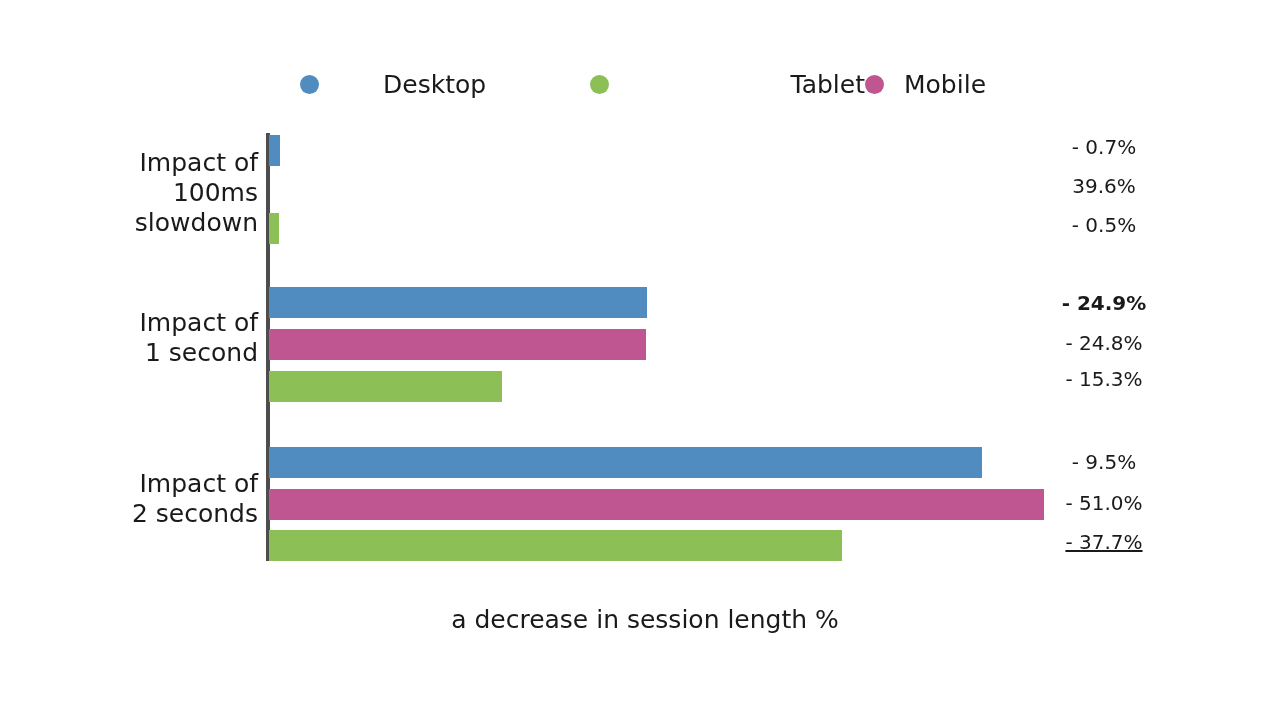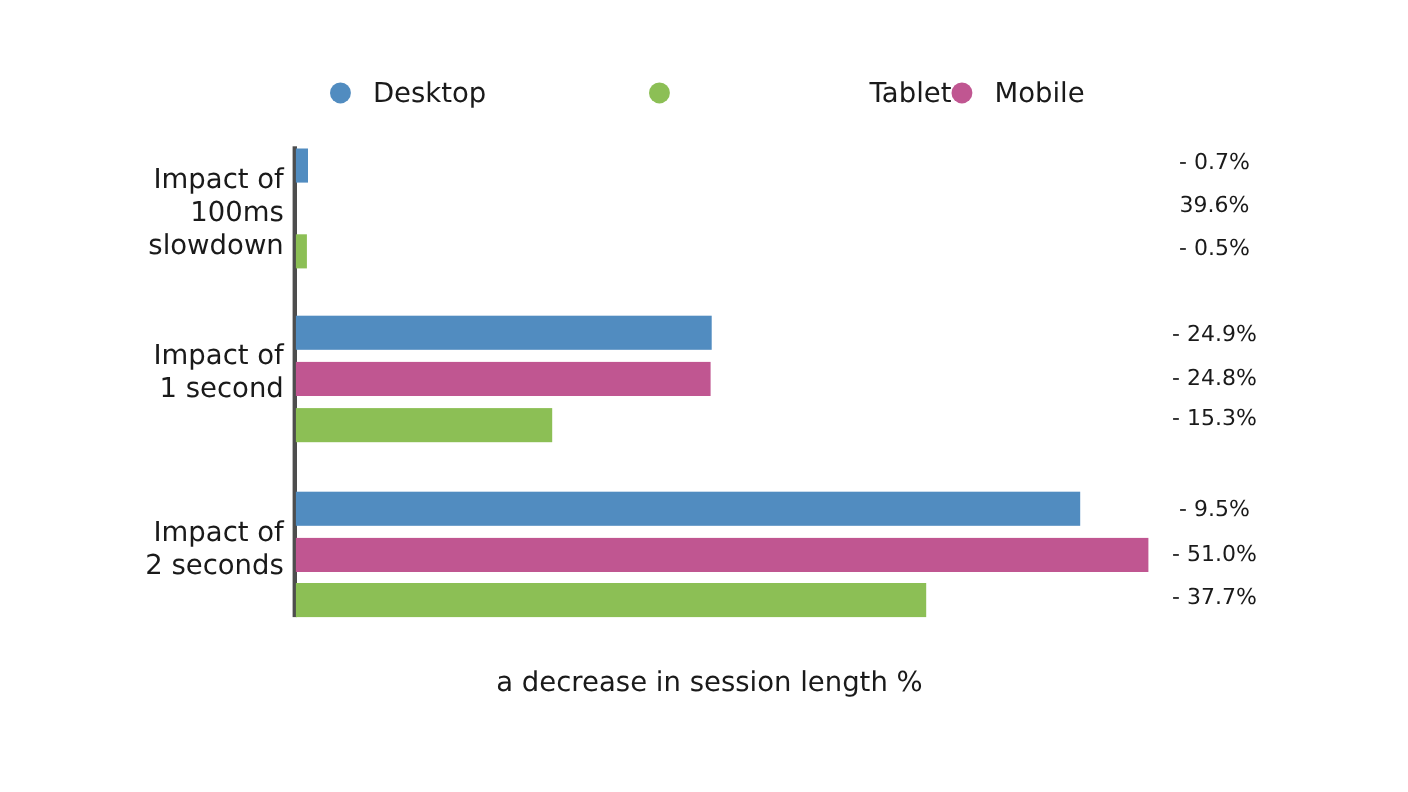--- a/index.html
+++ b/index.html
@@ -26,21 +26,21 @@
     left: 300px;
     top: 72px;
     display: flex;
     align-items: center;
     gap: 0px;
   }
   .legend-item {
     display: flex;
     align-items: center;
   }
-  .legend-item.desktop { width: 290px; }
+  .legend-item.desktop { width: 290px; gap: 44px; }
   .legend-item.tablet  { width: 275px; justify-content: space-between; }
   .legend-item.mobile  { width: 200px; }
 
   .legend-dot {
     width: 19px;
     height: 19px;
     border-radius: 50%;
     flex: 0 0 auto;
     margin-right: 20px;
   }
@@ -139,36 +139,36 @@
 
     <div class="bar" style="top: 175px; width: 0px; background: rgb(192, 86, 145);"></div>
     <div class="value-label" style="top:171px;">39.6%</div>
 
     <div class="bar" style="top: 213px; width: 10px; background: rgb(140, 191, 85);"></div>
     <div class="value-label" style="top:210px;">- 0.5%</div>
 
     <div class="group-label" style="top:308px;">Impact of
 1 second</div>
     <div class="bar" style="top: 287px; width: 378px; background: rgb(81, 140, 192);"></div>
-    <div class="value-label" style="top:288px;">- 24.9%</div>
+    <div class="value-label" style="top:288px;font-weight:bold;">- 24.9%</div>
 
     <div class="bar" style="top: 329px; width: 377px; background: rgb(192, 86, 145);"></div>
     <div class="value-label" style="top:328px;">- 24.8%</div>
 
     <div class="bar" style="top: 371px; width: 233px; background: rgb(140, 191, 85);"></div>
     <div class="value-label" style="top:364px;">- 15.3%</div>
 
     <div class="group-label" style="top:469px;">Impact of
 2 seconds</div>
     <div class="bar" style="top: 447px; width: 713px; background: rgb(81, 140, 192);"></div>
     <div class="value-label" style="top:447px;">- 9.5%</div>
 
     <div class="bar" style="top: 489px; width: 775px; background: rgb(192, 86, 145);"></div>
     <div class="value-label" style="top:488px;">- 51.0%</div>
 
     <div class="bar" style="top: 530px; width: 573px; background: rgb(140, 191, 85);"></div>
-    <div class="value-label" style="top:527px;">- 37.7%</div>
+    <div class="value-label" style="top:527px;text-decoration:underline;">- 37.7%</div>
 
   </div>
 
   <div id="axis-title">a decrease in session length %</div>
 
 </div>
 
 </body></html>

